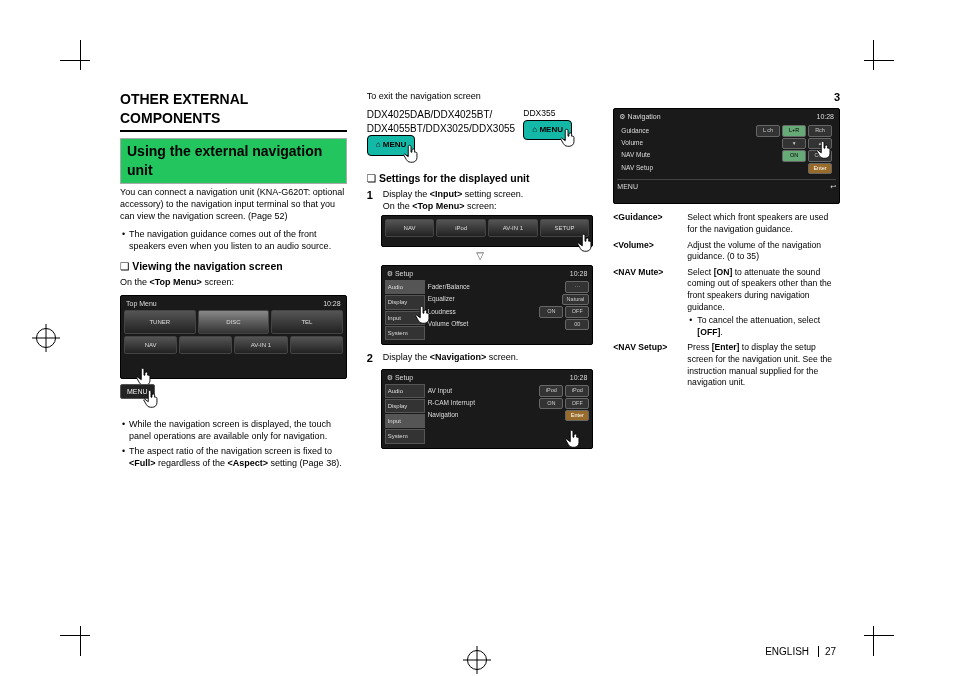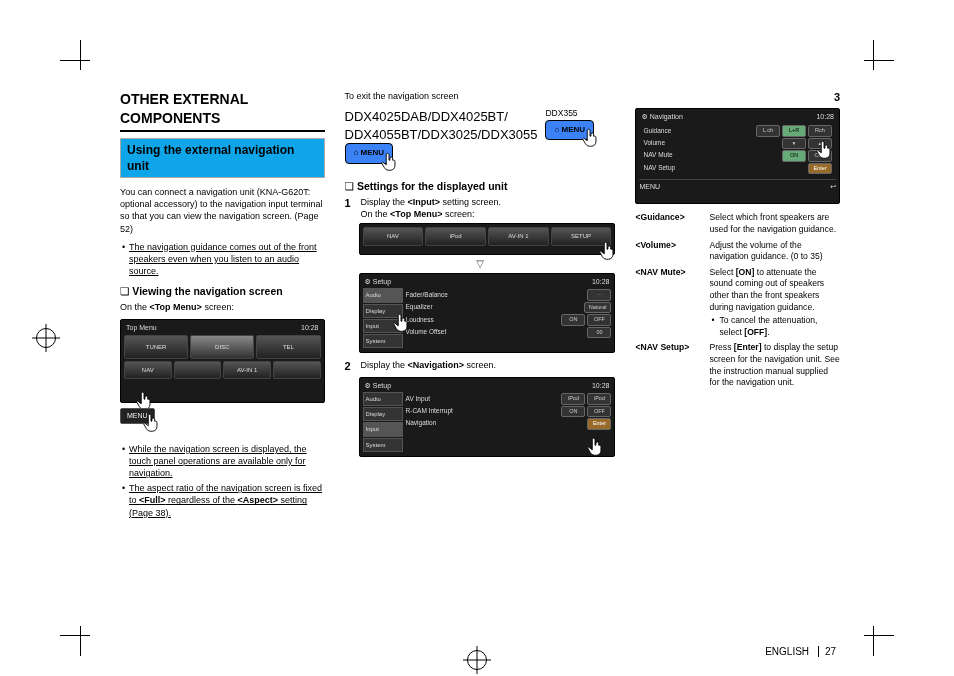--- a/index.html
+++ b/index.html
@@ -27,29 +27,29 @@
     color: #000;
   }
   .section-title {
     font-size: 14px;
     font-weight: bold;
     border-bottom: 2px solid #000;
     padding-bottom: 2px;
     margin-bottom: 6px;
   }
   .subsection {
-    background: #0ea5e9;
+    background: #22c55e;
     border: 1px solid #aaa;
     font-weight: bold;
-    font-size: 12px;
+    font-size: 14px;
     padding: 3px 6px;
-    margin-bottom: 8px;
+    margin-bottom: 2px;
   }
   .para { margin-bottom: 6px; }
-  .bullet { padding-left: 9px; position: relative; margin-bottom: 3px; text-decoration: underline;}
+  .bullet { padding-left: 9px; position: relative; margin-bottom: 3px;}
   .bullet::before { content: "•"; position: absolute; left: 2px; }
   .qhead {
     font-weight: bold;
     font-size: 10.5px;
     margin-top: 7px;
     margin-bottom: 3px;
   }
   .qhead::before { content: "❏ "; font-weight: normal; }
   .small-bold { font-weight: normal; }
   .screen {
@@ -105,21 +105,21 @@
   .pill.on { background:#6a7; color:#000;}
   .pill.enter { background:#996b2a; color:#fff; }
   .footer-row {
     display:flex; gap:6px; font-size:7px; margin-top:3px;
     border-top:1px solid #444; padding-top:2px; align-items:center;
   }
   .step-row { display:flex; gap:6px; align-items:flex-start; margin-bottom:3px;}
   .step-num { font-weight:bold; font-size:11px; width:10px;}
   .exit-box {
     border:1px solid #000; border-radius:4px; padding:4px 8px;
-    background:#3b82f6; display:inline-block; font-size:8px;
+    background:#14b8a6; display:inline-block; font-size:8px;
     position:relative; margin-bottom:8px;
   }
   .chev { display:block; text-align:center; font-size:10px; color:#444; margin:-3px 0 2px 0;}
   .defs {
     display:grid; grid-template-columns: 70px 1fr;
     row-gap:4px; column-gap:4px; font-size:8.6px;
   }
   .defs dt { font-weight:bold;}
   .defs dd { margin:0; }
   .sub-bullet { padding-left:10px; position:relative; margin-top:2px;}
@@ -211,21 +211,21 @@
     <div class="bullet">While the navigation screen is displayed, the touch panel operations are available only for navigation.</div>
     <div class="bullet">
       <span>The aspect ratio of the navigation screen is fixed to </span><b>&lt;Full&gt;</b><span> regardless of the </span><b>&lt;Aspect&gt;</b><span> setting (Page 38).</span>
     </div>
   </div>
 
   <div class="col">
     <div class="small-bold para">To exit the navigation screen</div>
     <div class="models-row">
       <div style="flex:1;">
-        <div class="small-bold" style="white-space:pre-line; font-size:13px;">DDX4025DAB/DDX4025BT/
+        <div class="small-bold" style="white-space:pre-line; font-size:10px;">DDX4025DAB/DDX4025BT/
 DDX4055BT/DDX3025/DDX3055</div>
         <div class="exit-box">
           <span>⌂ </span><b>MENU</b>
           <div class="touch-icon" style="right:-8px; bottom:-10px;">
             <svg viewBox="0 0 24 24">
                 <path fill="#fff" stroke="#000" stroke-width="1" d="M9 4a1.5 1.5 0 013 0v6h1V8a1.5 1.5 0 013 0v2h1a1.5 1.5 0 011.5 1.5V16a5 5 0 01-5 5h-2a5 5 0 01-4.5-2.8L4 13l1-1 4 3z"></path>
               </svg>
           </div>
         </div>
       </div>

